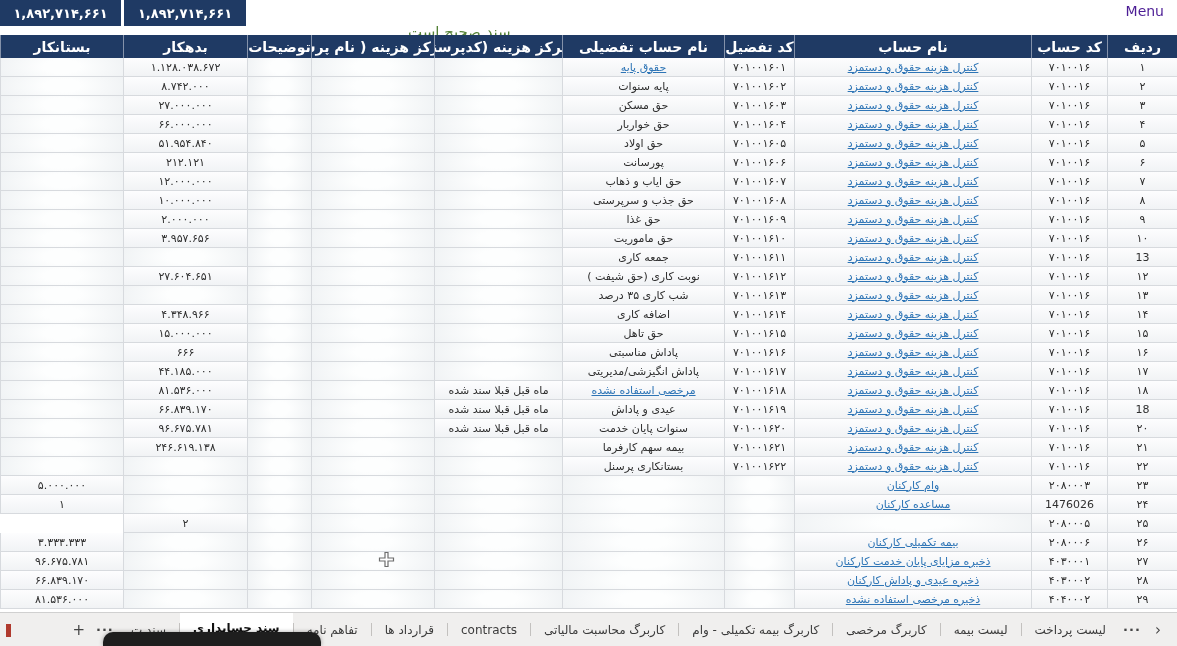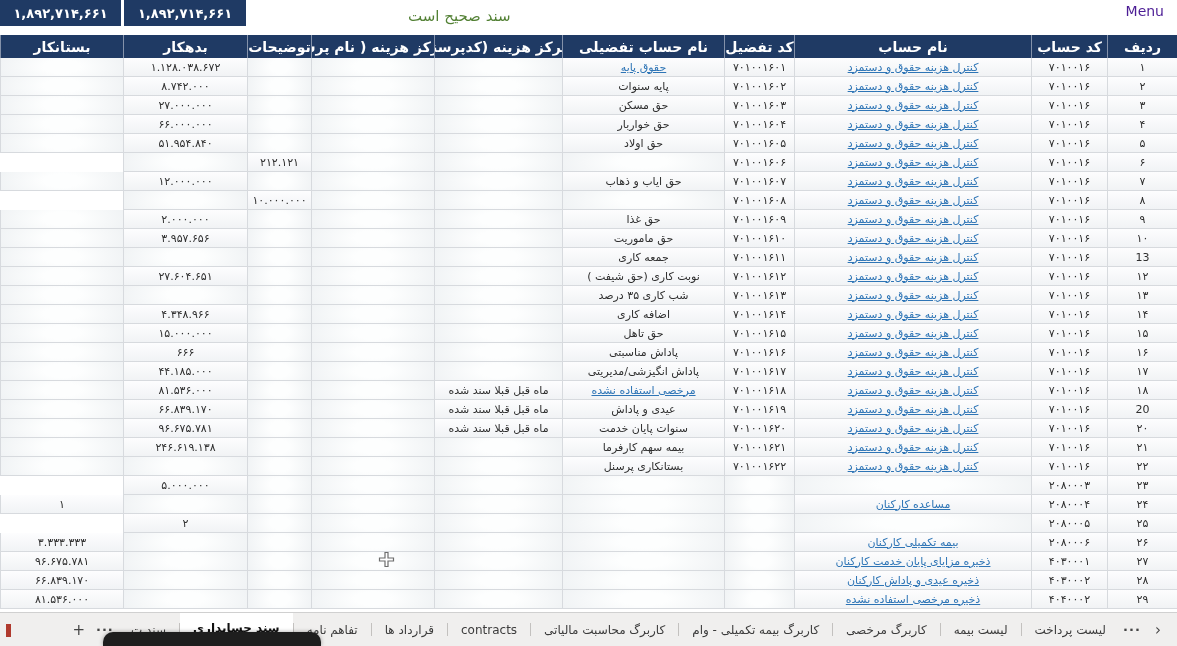--- a/index.html
+++ b/index.html
@@ -5,21 +5,21 @@
   html,body{margin:0;padding:0;background:#fff;}
   body{width:1177px;height:646px;overflow:hidden;position:relative;
        font-family:"DejaVu Sans",sans-serif;}
   
   .topbar{position:absolute;top:0;left:0;width:1177px;height:35px;background:#fff;}
   .total-box{position:absolute;top:0;height:26px;background:#1f3a64;color:#fff;
              font-weight:bold;font-size:13px;display:flex;align-items:center;
              justify-content:center;direction:rtl;}
   .total-box.credit{left:0;width:121px;}
   .total-box.debit{left:124px;width:122px;}
-  .status-text{position:absolute;left:408px;top:7px;color:#538135;font-size:15px;direction:rtl;}
+  .status-text{position:absolute;left:408px;top:23px;color:#538135;font-size:15px;direction:rtl;}
   .menu-link{position:absolute;right:13px;top:3px;color:#4c1d95;font-size:14px;cursor:pointer;}
   
   .sheet{position:absolute;top:35px;left:0;width:1177px;direction:rtl;}
   .thead,.tr{display:grid;grid-template-columns:70px 76px 237px 70px 162px 128px 123px 64px 124px 123px;}
   .thead{height:23px;background:#1f3a64;}
   .th{color:#fff;font-weight:bold;font-size:14px;display:flex;align-items:center;
       justify-content:center;border-left:1px solid rgba(255,255,255,.45);
       white-space:nowrap;overflow:hidden;}
   .tr{height:19px;}
   .td{font-size:11px;color:#2f2f2f;display:flex;align-items:center;justify-content:center;
@@ -149,20 +149,21 @@
         <div class="td filled">۵۱.۹۵۴.۸۴۰</div>
         <div class="td empty"></div>
       </div>
       <div class="tr">
         <div class="td filled">۶</div>
         <div class="td filled">۷۰۱۰۰۱۶</div>
         <div class="td filled">
           <span class="link">کنترل هزینه حقوق و دستمزد</span>
         </div>
         <div class="td filled">۷۰۱۰۰۱۶۰۶</div>
+        <div class="td filled">پورسانت</div>
         <div class="td empty"></div>
         <div class="td empty"></div>
         <div class="td empty"></div>
         <div class="td filled">۲۱۲.۱۲۱</div>
         <div class="td empty"></div>
       </div>
       <div class="tr">
         <div class="td filled">۷</div>
         <div class="td filled">۷۰۱۰۰۱۶</div>
         <div class="td filled">
@@ -176,20 +177,21 @@
         <div class="td filled">۱۲.۰۰۰.۰۰۰</div>
         <div class="td empty"></div>
       </div>
       <div class="tr">
         <div class="td filled">۸</div>
         <div class="td filled">۷۰۱۰۰۱۶</div>
         <div class="td filled">
           <span class="link">کنترل هزینه حقوق و دستمزد</span>
         </div>
         <div class="td filled">۷۰۱۰۰۱۶۰۸</div>
+        <div class="td filled">حق جذب و سرپرستی</div>
         <div class="td empty"></div>
         <div class="td empty"></div>
         <div class="td empty"></div>
         <div class="td filled">۱۰.۰۰۰.۰۰۰</div>
         <div class="td empty"></div>
       </div>
       <div class="tr">
         <div class="td filled">۹</div>
         <div class="td filled">۷۰۱۰۰۱۶</div>
         <div class="td filled">
@@ -325,21 +327,21 @@
         <div class="td filled">
           <span class="link">مرخصی استفاده نشده</span>
         </div>
         <div class="td filled">ماه قبل قبلا سند شده</div>
         <div class="td empty"></div>
         <div class="td empty"></div>
         <div class="td filled">۸۱.۵۳۶.۰۰۰</div>
         <div class="td empty"></div>
       </div>
       <div class="tr">
-        <div class="td filled">20</div>
+        <div class="td filled">18</div>
         <div class="td filled">۷۰۱۰۰۱۶</div>
         <div class="td filled">
           <span class="link">کنترل هزینه حقوق و دستمزد</span>
         </div>
         <div class="td filled">۷۰۱۰۰۱۶۱۹</div>
         <div class="td filled">عیدی و پاداش</div>
         <div class="td filled">ماه قبل قبلا سند شده</div>
         <div class="td empty"></div>
         <div class="td empty"></div>
         <div class="td filled">۶۶.۸۳۹.۱۷۰</div>
@@ -383,31 +385,34 @@
         <div class="td filled">بستانکاری پرسنل</div>
         <div class="td empty"></div>
         <div class="td empty"></div>
         <div class="td empty"></div>
         <div class="td empty"></div>
         <div class="td empty"></div>
       </div>
       <div class="tr">
         <div class="td filled">۲۳</div>
         <div class="td filled">۲۰۸۰۰۰۳</div>
+        <div class="td filled">
+          <span class="link">وام کارکنان</span>
+        </div>
         <div class="td empty"></div>
         <div class="td empty"></div>
         <div class="td empty"></div>
         <div class="td empty"></div>
         <div class="td empty"></div>
         <div class="td empty"></div>
         <div class="td filled">۵.۰۰۰.۰۰۰</div>
       </div>
       <div class="tr">
         <div class="td filled">۲۴</div>
-        <div class="td filled">۲۰۸۰۰۰۴</div>
+        <div class="td filled">1476026</div>
         <div class="td filled">
           <span class="link">مساعده کارکنان</span>
         </div>
         <div class="td empty"></div>
         <div class="td empty"></div>
         <div class="td empty"></div>
         <div class="td empty"></div>
         <div class="td empty"></div>
         <div class="td empty"></div>
         <div class="td filled">۱</div>

